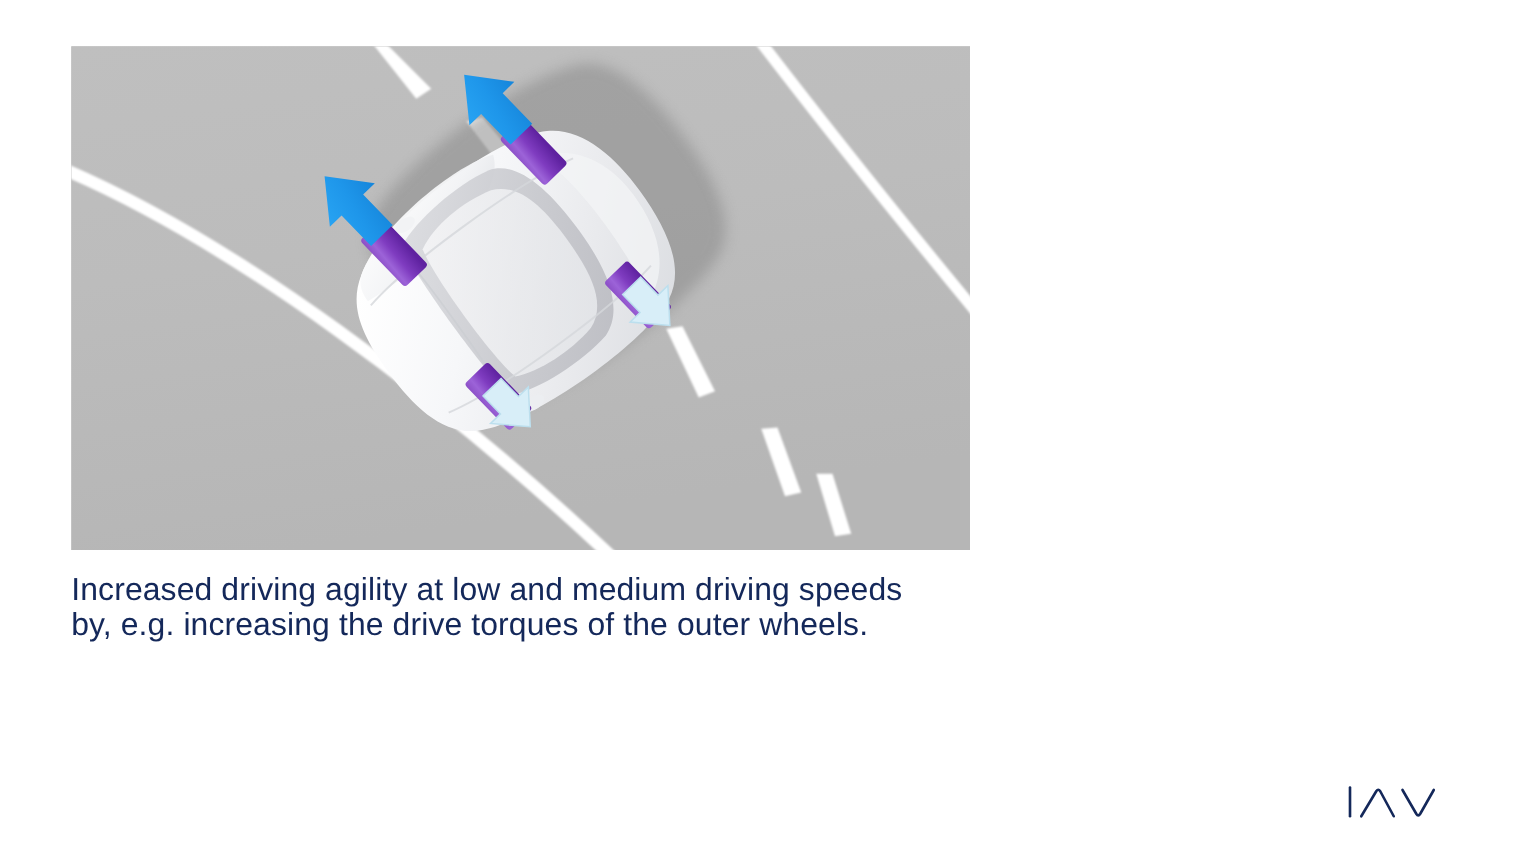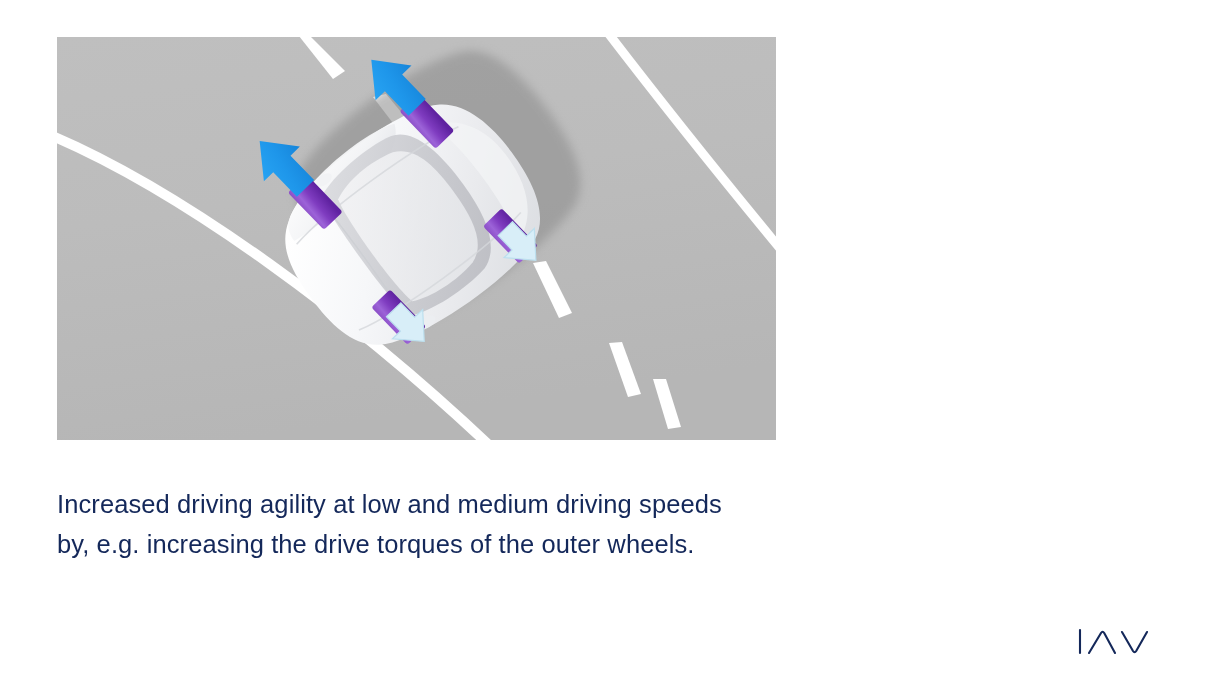--- a/index.html
+++ b/index.html
@@ -36,25 +36,25 @@
   .figure svg {
     display: block;
     width: 719px;
     height: 403px;
   }
 
   
   .caption {
     position: absolute;
     left: 57px;
-    top: 484px;
+    top: 458px;
     width: 900px;
     color: #14285a;
     font-size: 25.5px;
-    line-height: 40px;
+    line-height: 28px;
     font-weight: 400;
     letter-spacing: 0.1px;
     white-space: pre-line;
   }
 
   
   .logo {
     position: absolute;
     left: 1077px;
     top: 626px;

